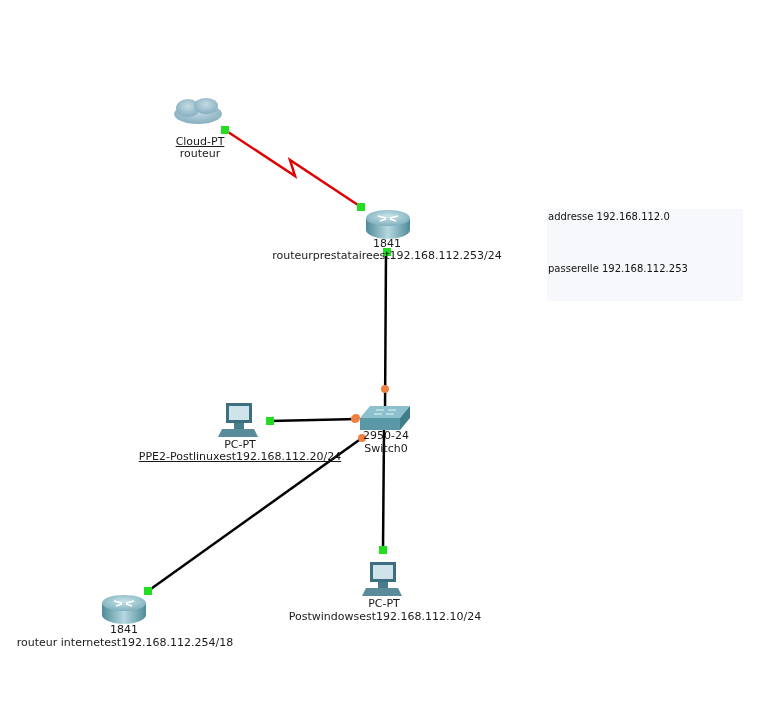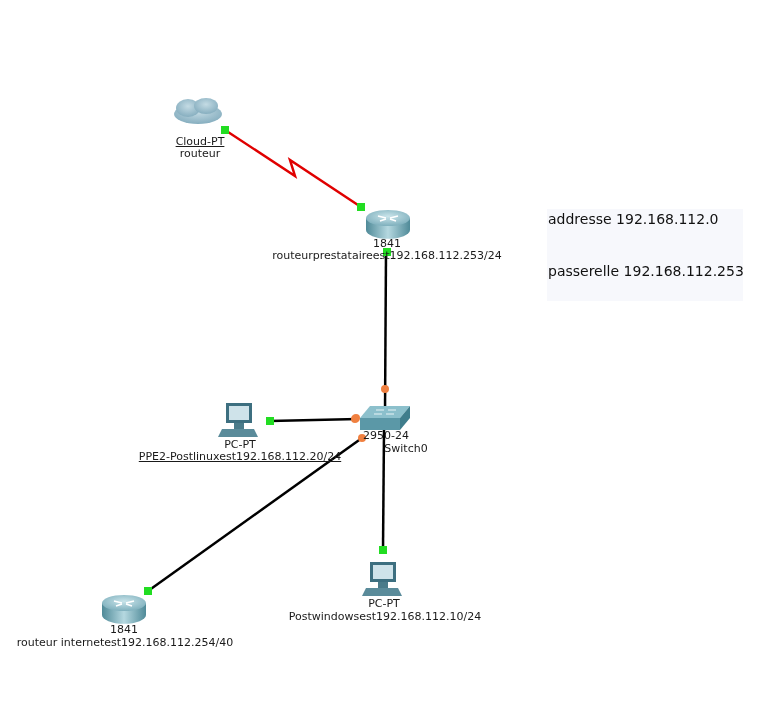--- a/index.html
+++ b/index.html
@@ -1,21 +1,21 @@
 <!DOCTYPE html>
 <html><head>
 <meta charset="utf-8">
 <style>
   html, body { margin:0; padding:0; background:#ffffff; }
   body { width:763px; height:711px; position:relative; overflow:hidden;
          font-family:"DejaVu Sans", sans-serif; }
   #canvas { position:absolute; left:0; top:0; width:763px; height:711px; }
   .lbl { position:absolute; font-size:11px; color:#1a1a1a; text-align:center; white-space:nowrap; line-height:12px; }
   .note { position:absolute; left:547px; top:209px; width:196px; height:92px; background:#f7f8fc; }
-  .note div { position:absolute; left:1px; font-size:14px; color:#111; white-space:nowrap; }
+  .note div { position:absolute; left:1px; font-size:10px; color:#111; white-space:nowrap; }
 </style>
 </head>
 <body>
 
 <svg id="canvas" xmlns="http://www.w3.org/2000/svg" width="763" height="711">
   <defs>
     <linearGradient id="rtrSide" x1="0" x2="1" y1="0" y2="0">
       <stop offset="0" stop-color="#4f8a98"></stop>
         <stop offset="0.5" stop-color="#b5d8e0"></stop>
         <stop offset="1" stop-color="#4f8a98"></stop>
@@ -89,27 +89,27 @@
     </g>
 </svg>
 
 <div class="lbl" style="left:160px;top:136px;width:80px;text-decoration:underline;">Cloud-PT</div>
 <div class="lbl" style="left:160px;top:148px;width:80px;">routeur</div>
 
 <div class="lbl" style="left:347px;top:238px;width:80px;">1841</div>
 <div class="lbl" style="left:250px;top:250px;width:274px;">routeurprestataireest192.168.112.253/24</div>
 
 <div class="lbl" style="left:346px;top:430px;width:80px;text-align:center;">2950-24</div>
-<div class="lbl" style="left:346px;top:443px;width:80px;margin-left:20px;">Switch0</div>
+<div class="lbl" style="left:346px;top:443px;width:80px;">Switch0</div>
 
 <div class="lbl" style="left:200px;top:439px;width:80px;">PC-PT</div>
 <div class="lbl" style="left:120px;top:451px;width:240px;text-decoration:underline;">PPE2-Postlinuxest192.168.112.20/24</div>
 
 <div class="lbl" style="left:344px;top:598px;width:80px;">PC-PT</div>
 <div class="lbl" style="left:270px;top:611px;width:230px;">Postwindowsest192.168.112.10/24</div>
 
 <div class="lbl" style="left:84px;top:624px;width:80px;">1841</div>
-<div class="lbl" style="left:0px;top:637px;width:250px;">routeur internetest192.168.112.254/40</div>
+<div class="lbl" style="left:0px;top:637px;width:250px;">routeur internetest192.168.112.254/18</div>
 
 <div class="note">
   <div style="top:2px;">addresse 192.168.112.0</div>
   <div style="top:54px;">passerelle 192.168.112.253</div>
 </div>
 
 </body></html>

